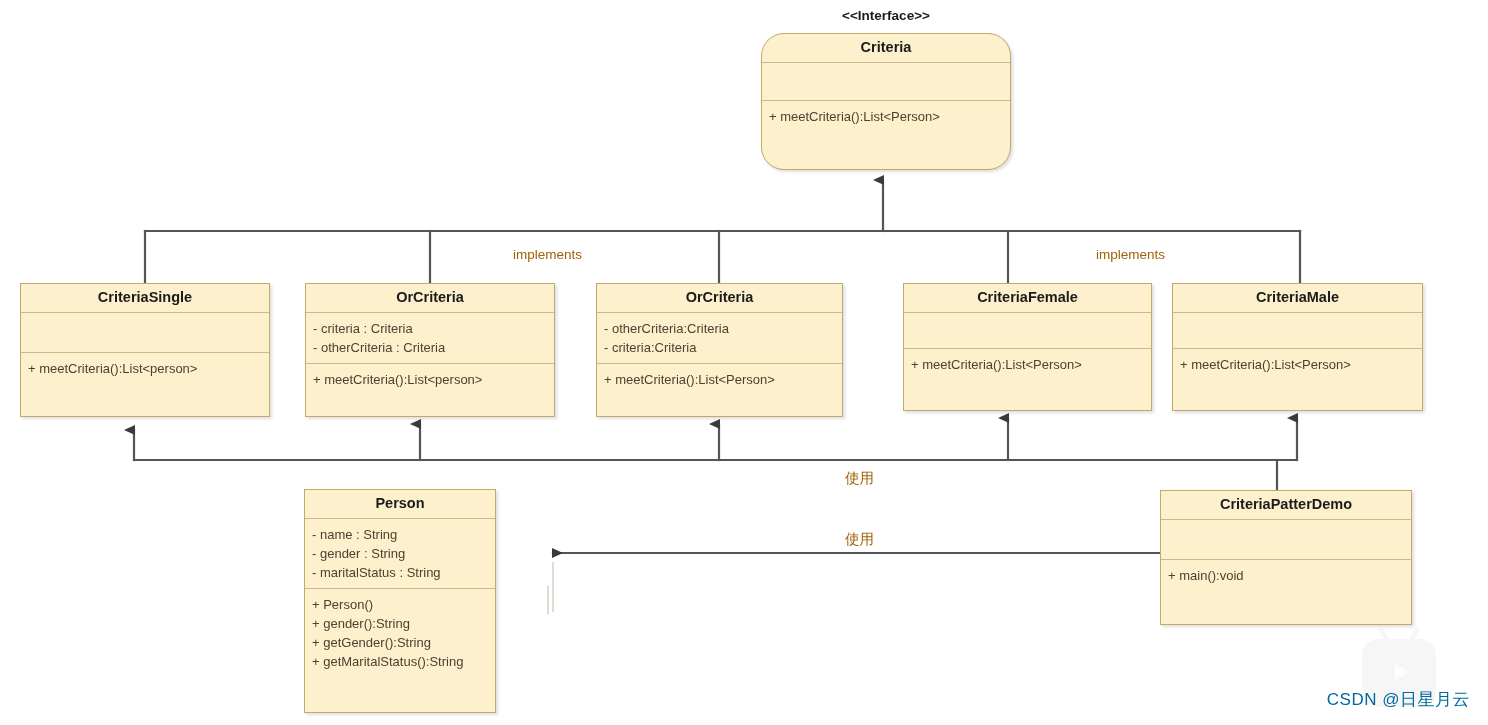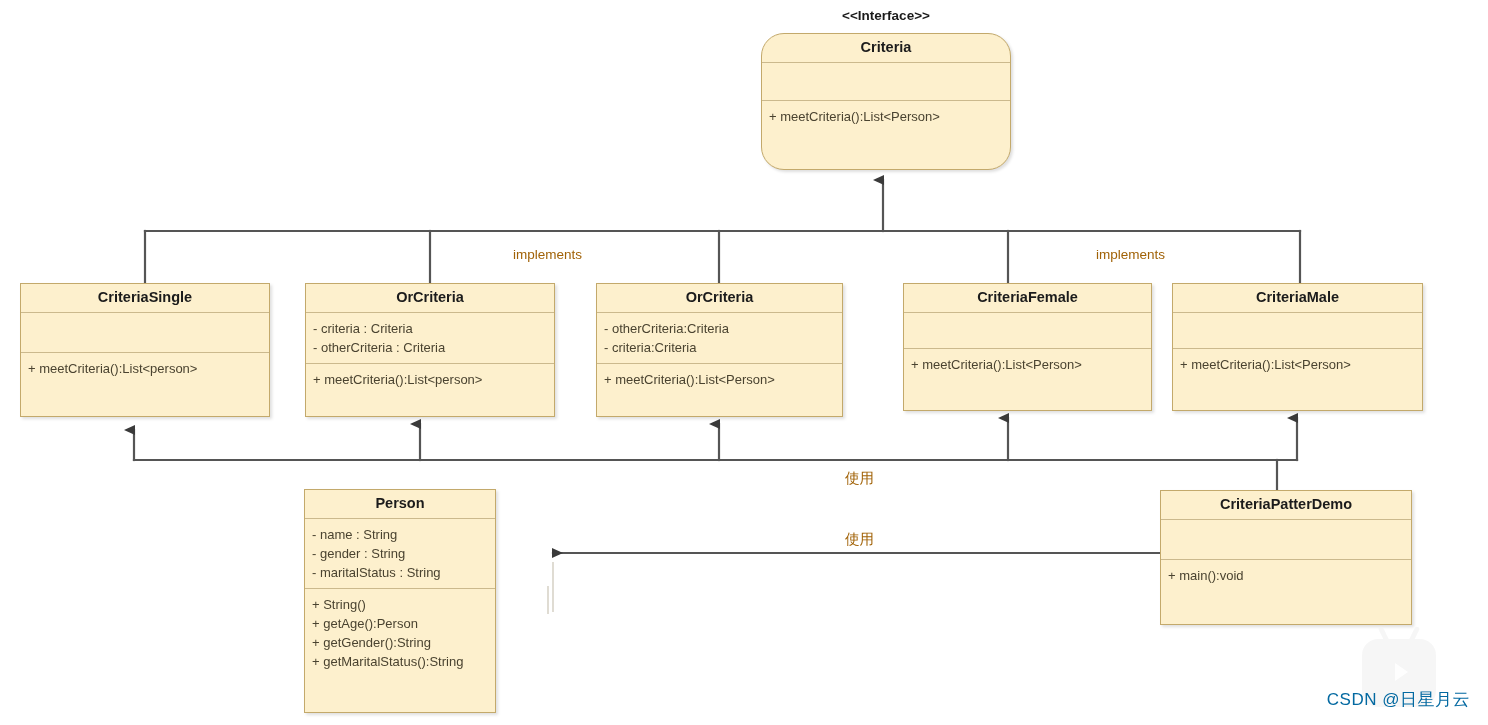--- a/index.html
+++ b/index.html
@@ -232,22 +232,22 @@
   </div>
 
   <div class="uml-class" style="left:304px; top:489px; width:192px; height:224px;">
     <div class="uml-name">Person</div>
     <div class="uml-compartment">
       <div class="row">- name : String</div>
       <div class="row">- gender : String</div>
       <div class="row">- maritalStatus : String</div>
     </div>
     <div class="uml-compartment last">
-      <div class="row">+ String()</div>
-      <div class="row">+ getAge():Person</div>
+      <div class="row">+ Person()</div>
+      <div class="row">+ gender():String</div>
       <div class="row">+ getGender():String</div>
       <div class="row">+ getMaritalStatus():String</div>
     </div>
   </div>
 
   <div class="uml-class" style="left:1160px; top:490px; width:252px; height:135px;">
     <div class="uml-name">CriteriaPatterDemo</div>
     <div class="uml-compartment empty" style="height:40px;"></div>
     <div class="uml-compartment last">
       <div class="row">+ main():void</div>

